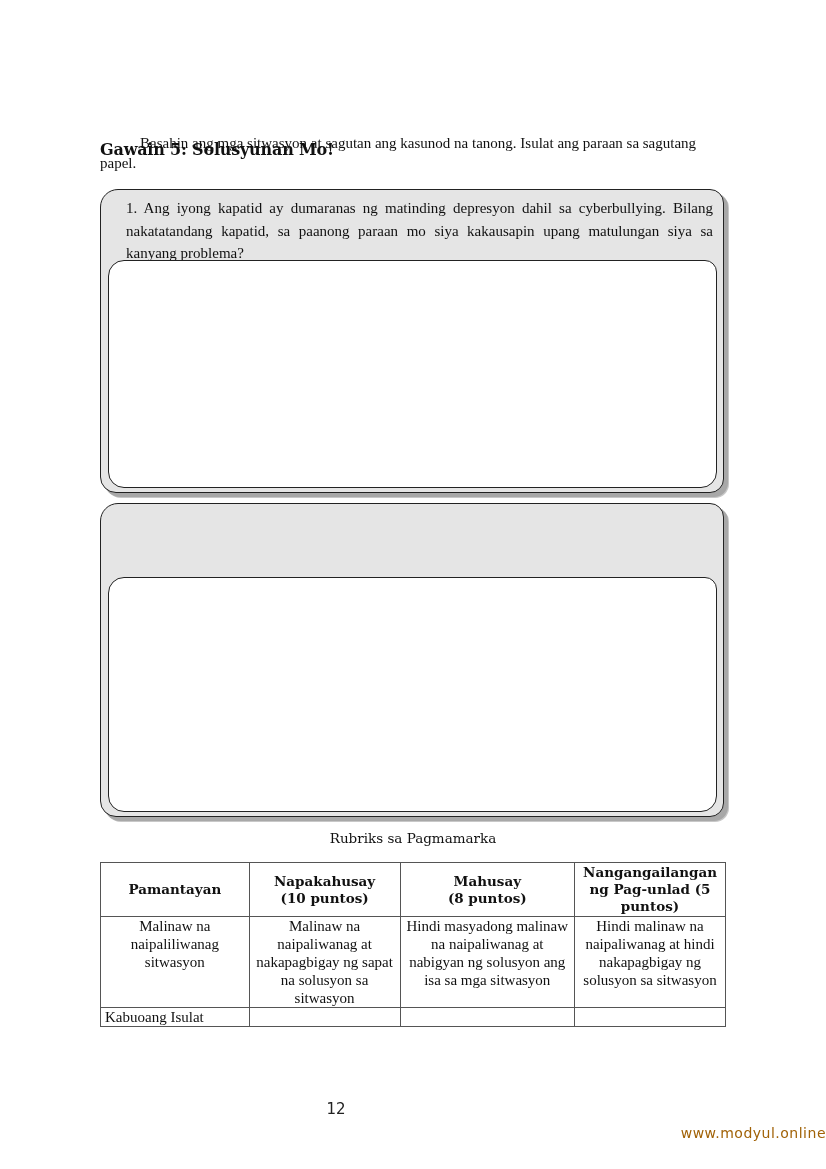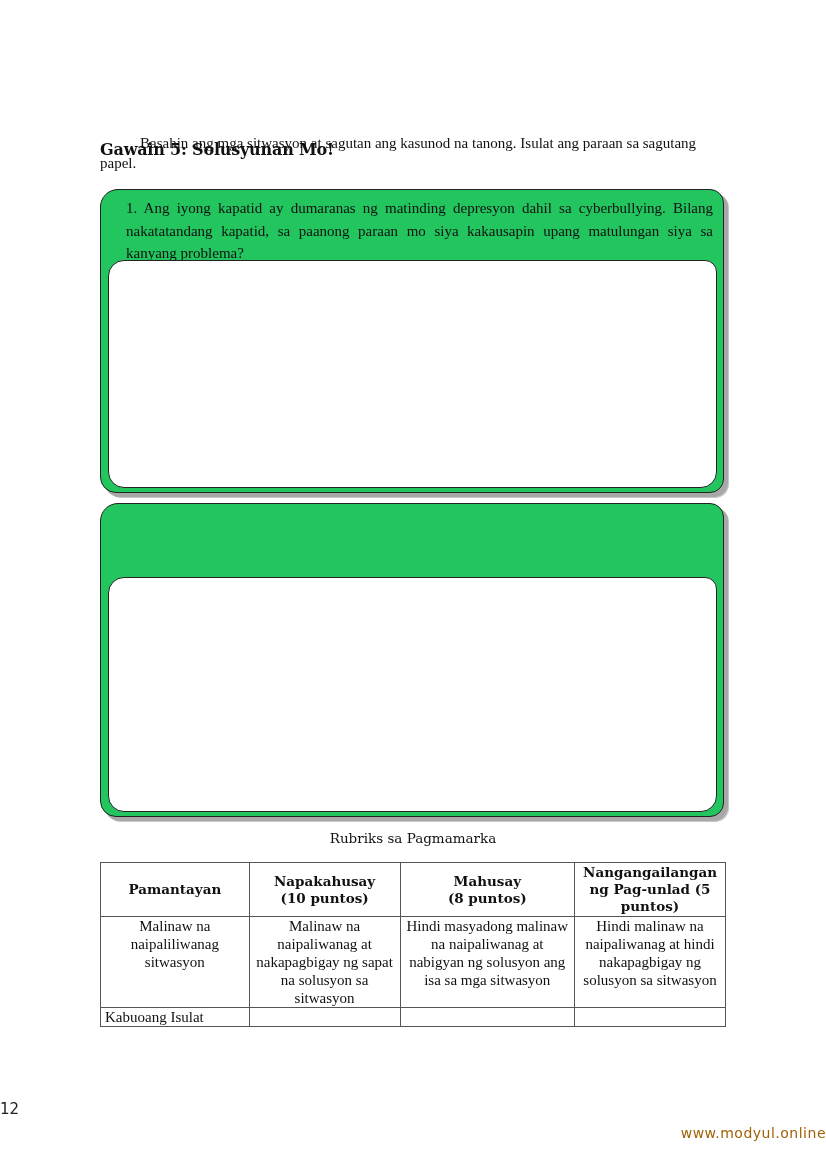--- a/index.html
+++ b/index.html
@@ -3,40 +3,40 @@
 <meta charset="utf-8">
 <style>
   html, body { margin: 0; padding: 0; background: #ffffff; }
   body { width: 826px; height: 1169px; position: relative; overflow: hidden;
          font-family: "DejaVu Serif", serif; color: #111; }
   .title { position: absolute; left: 100px; top: 100px; font-size: 16px; font-weight: bold;
            font-family: "DejaVu Serif", serif; letter-spacing: -0.2px; margin-top: 40px; }
   .intro { position: absolute; left: 100px; top: 133px; width: 605px; font-size: 15px;
            line-height: 20px; font-family: "Liberation Serif", serif; text-indent: 40px; }
   .qbox { position: absolute; left: 100px; width: 622px; border: 1.6px solid #222;
-          border-radius: 18px 14px 14px 16px; background: #22c55e;
+          border-radius: 18px 14px 14px 16px; background: #e5e5e5;
           box-shadow: 4px 4px 0 #a8a8a8, 5px 5px 0 #c8c8c8; }
   .q1 { top: 189px; height: 302px; }
   .q2 { top: 503px; height: 312px; }
   .qtext { position: absolute; left: 25px; right: 10px; top: 7px; font-size: 15px;
            line-height: 22.5px; text-align: justify; font-family: "Liberation Serif", serif; }
   .ansbox { position: absolute; left: 7px; right: 6px; bottom: 4px; border: 1.4px solid #222;
             border-radius: 16px 12px 16px 16px; background: #fff; }
   .q1 .ansbox { top: 70px; }
   .q2 .ansbox { top: 73px; }
   .rubric-title { position: absolute; left: 100px; width: 626px; top: 830px; text-align: center;
                   font-size: 13.5px; font-weight: normal; font-family: "DejaVu Serif", serif; }
   table.rubric { position: absolute; left: 100px; top: 862px; width: 626px; border-collapse: collapse;
                  font-family: "Liberation Serif", serif; font-size: 15px; }
   table.rubric th, table.rubric td { border: 1px solid #555; text-align: center; vertical-align: top;
                  padding: 0 3px; line-height: 18px; }
   table.rubric th { font-family: "DejaVu Serif", serif; font-size: 13.5px; font-weight: bold;
                     vertical-align: middle; height: 53px; line-height: 17px; }
   table.rubric td.total-label { text-align: left; padding-left: 4px; }
-  .page-number { position: absolute; left: 0; width: 672px; top: 1100px; 
+  .page-number { position: absolute; left: 0; width: 672px; top: 1100px; text-align: center;
                  font-family: "DejaVu Sans", sans-serif; font-size: 15px; color: #222; }
   .watermark { position: absolute; left: 0; width: 826px; top: 1125px; text-align: right;
                font-family: "DejaVu Sans", sans-serif; font-size: 14px; color: #a16207;
                letter-spacing: 0.5px; }
 </style>
 </head>
 <body>
 
 <div class="title">Gawain 5: Solusyunan Mo!</div>
 <div class="intro">Basahin ang mga sitwasyon at sagutan ang kasunod na tanong. Isulat ang paraan sa sagutang papel.</div>

